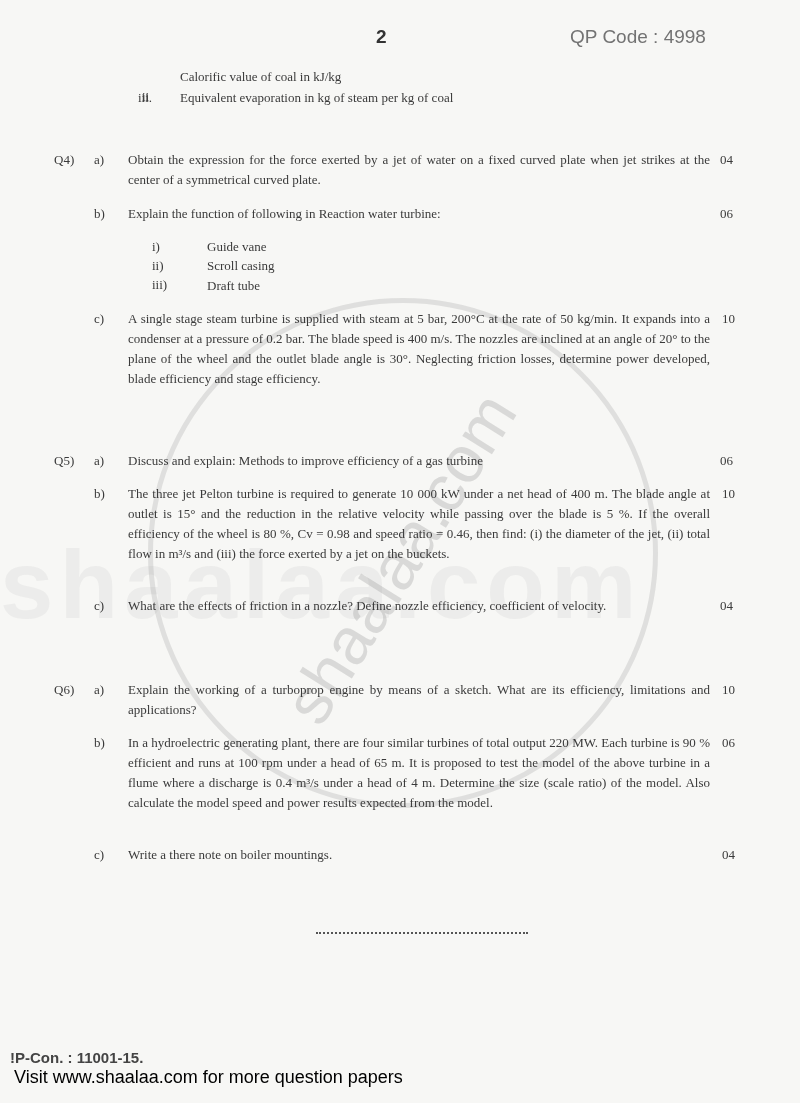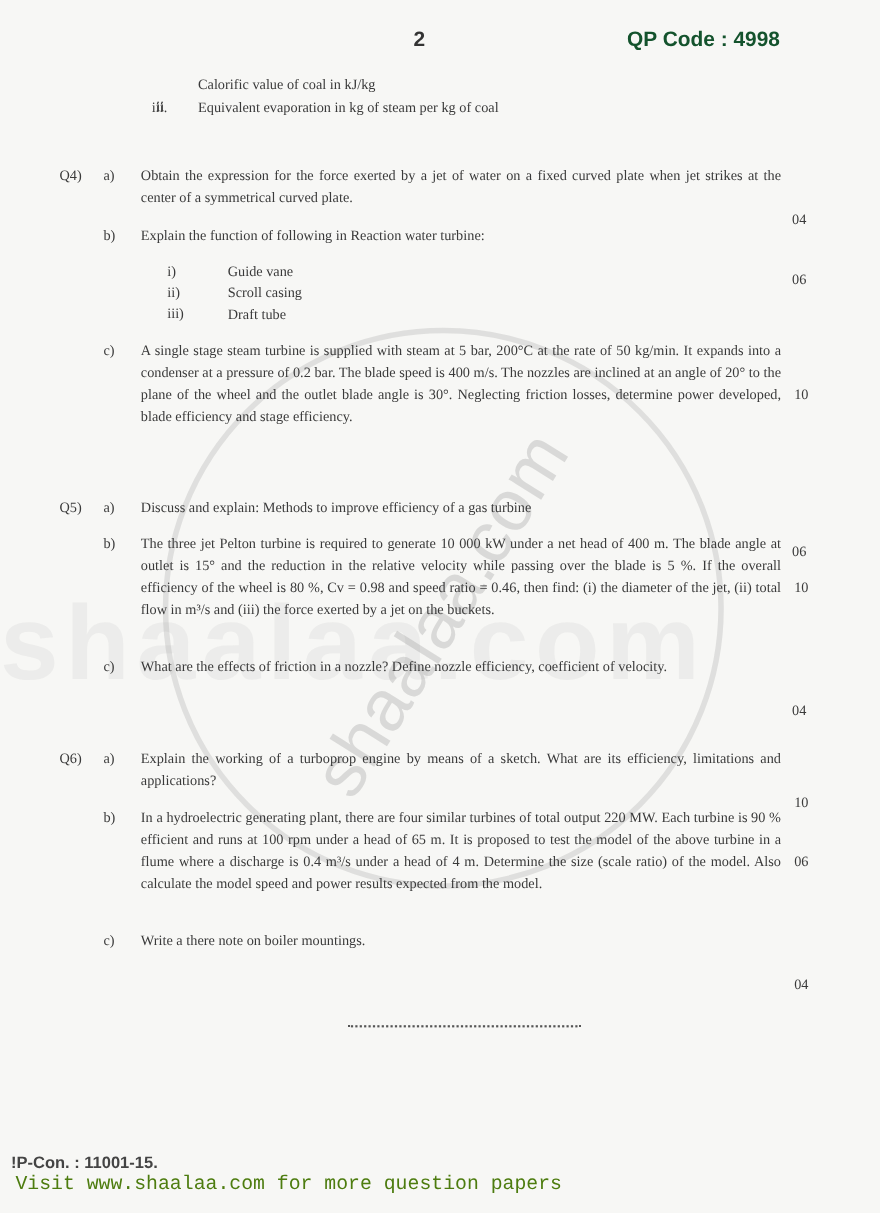--- a/index.html
+++ b/index.html
@@ -21,27 +21,27 @@
       color: rgba(150,150,150,0.30); text-align: center; pointer-events: none;
       white-space: nowrap;
     }
     .wm-band {
       position: absolute; left: 0; top: 530px; width: 800px;
       font-family: "Liberation Sans", sans-serif; font-size: 96px; font-weight: bold;
       color: rgba(200,200,200,0.22); white-space: nowrap; pointer-events: none;
       letter-spacing: 6px;
     }
     .page-num { position: absolute; left: 376px; top: 26px; font-family: "Liberation Sans", sans-serif; font-size: 19px; font-weight: bold; color: #333; }
-    .qp-code { position: absolute; left: 570px; top: 26px; font-family: "Liberation Sans", sans-serif; font-size: 19px; font-weight: bold; color: #14532d; }
+    .qp-code { position: absolute; left: 570px; top: 26px; font-family: "Liberation Sans", sans-serif; font-size: 19px; font-weight: normal; color: #737373; }
     .line { position: absolute; font-size: 13px; line-height: 20px; white-space: nowrap; }
     .para { position: absolute; font-size: 13px; line-height: 20px; text-align: justify; }
-    .marks { position: absolute; font-size: 13px; line-height: 20px; margin-top: 40px; }
+    .marks { position: absolute; font-size: 13px; line-height: 20px; }
     .divider { position: absolute; left: 316px; top: 932px; width: 212px; border-top: 2px dotted #555; }
     .footer-code { position: absolute; left: 10px; top: 1030px; font-family: "Liberation Sans", sans-serif; font-size: 15px; font-weight: bold; color: #444; margin-top: 19px; }
-    .footer-visit { position: absolute; left: 14px; top: 1067px; font-family: Liberation Mono, monospace; font-size: 18px; color: #4d7c0f; }
+    .footer-visit { position: absolute; left: 14px; top: 1067px; font-family: Liberation Sans, sans-serif; font-size: 18px; color: #000000; }
   </style>
 </head>
 <body>
 
 <div class="wm-band">shaalaa.com</div>
 <div class="wm-circle"></div>
 <div class="wm-text">shaalaa.com</div>
 
 <div class="page-num">2</div>
 <div class="qp-code">QP Code : 4998</div>

